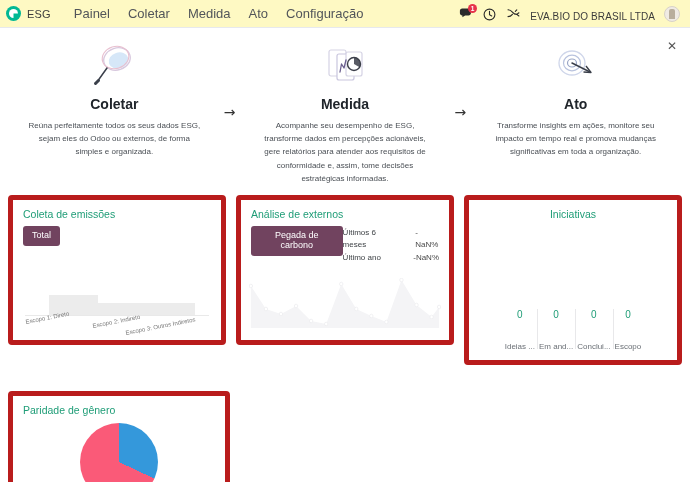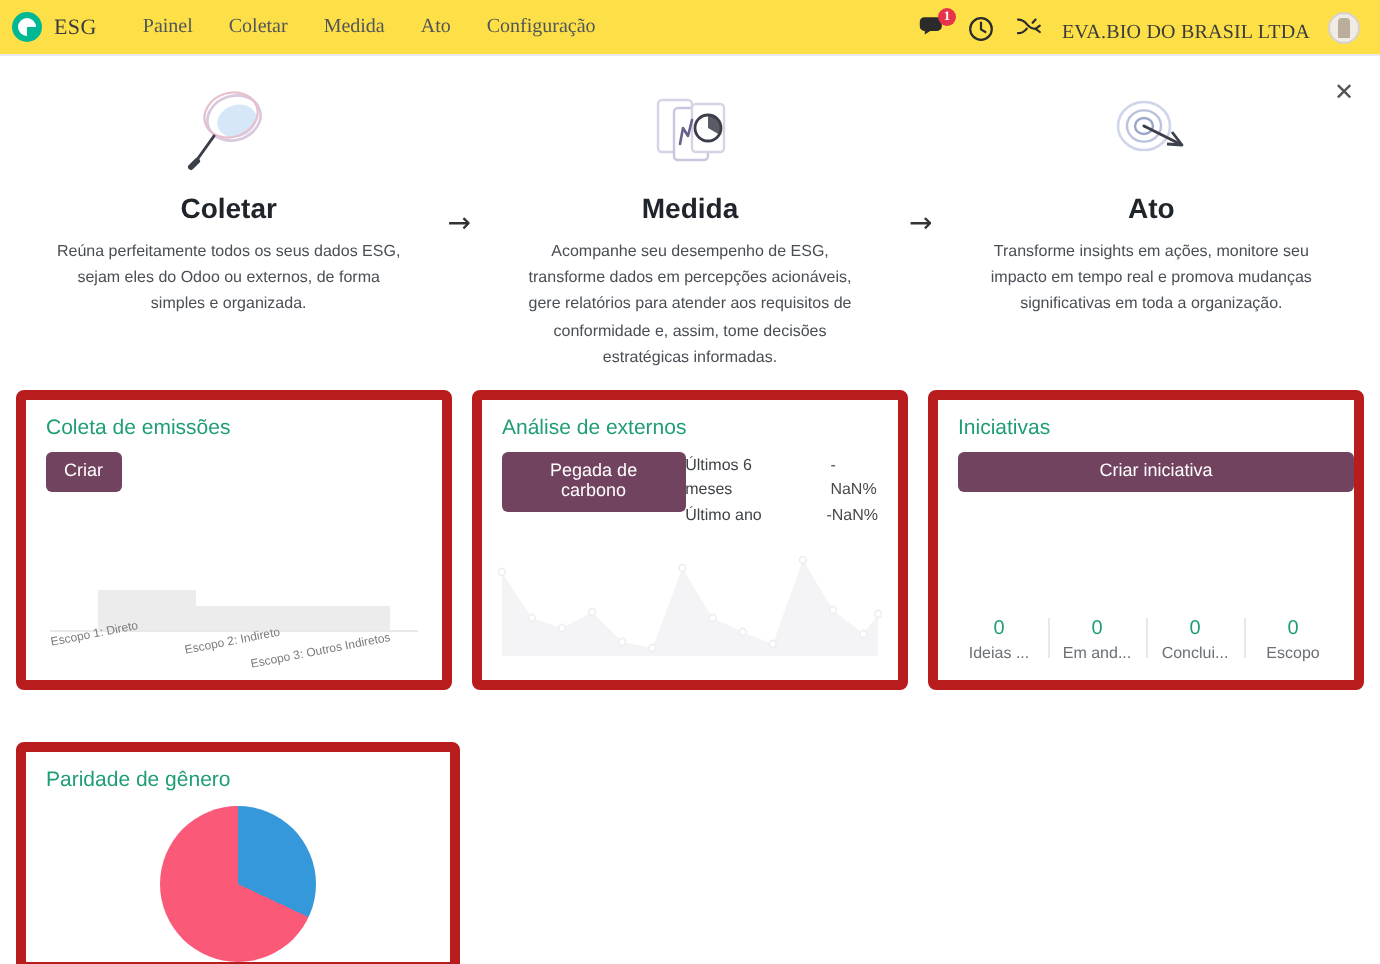--- a/index.html
+++ b/index.html
@@ -8,27 +8,26 @@
     width: 690px; height: 482px;
     overflow: hidden;
     background: #ffffff;
     font-family: "Liberation Sans", sans-serif;
     -webkit-font-smoothing: antialiased;
   }
 
   
   .navbar {
     height: 28px;
-    background: #fde047;
+    background: #fef9c3;
     border-bottom: 1px solid #e7e9ed;
     display: flex;
     align-items: center;
     padding: 0 8px 0 6px;
     position: relative;
-    font-family: Liberation Serif, serif;
   }
   .brand {
     display: flex;
     align-items: center;
     gap: 6px;
     margin-right: 14px;
   }
   .brand-logo {
     width: 15px; height: 15px;
     border-radius: 50%;
@@ -49,21 +48,21 @@
     font-size: 11px;
     color: #3c3c3c;
     letter-spacing: .2px;
   }
   .menu {
     display: flex;
     align-items: center;
     gap: 0px;
   }
   .menu-item {
-    font-size: 10px;
+    font-size: 13px;
     color: #52555a;
     padding: 4px 9px;
     cursor: pointer;
     white-space: nowrap;
   }
 
   .nav-right {
     margin-left: auto;
     display: flex;
     align-items: flex-end;
@@ -259,21 +258,21 @@
     line-height: 1.55;
   }
   .carbon-stat-val { color: #4a4a4a; }
   .area-chart {
     margin: 14px 8px 0 8px;
     height: 52px;
   }
   .area-chart svg { display: block; width: 100%; height: 52px; }
 
   
-  .initiatives-card { height: 150px; display: flex; flex-direction: column; }
+  .initiatives-card { height: 170px; display: flex; flex-direction: column; align-items: center; }
   .init-stats {
     margin-top: auto;
     display: flex;
     padding: 0 6px 9px 6px;
   }
   .init-stat {
     flex: 1 1 0;
     text-align: center;
     position: relative;
     padding: 0 2px;
@@ -289,20 +288,21 @@
     font-size: 10px;
     color: #1f9d77;
     line-height: 1.5;
   }
   .init-lbl {
     font-size: 8px;
     color: #6b7076;
     white-space: nowrap;
     overflow: hidden;
     text-overflow: ellipsis;
+    margin-top: 20px;
   }
 
   
   .gender-card { height: 115px; margin-top: 16px; }
   .pie-wrap {
     display: flex;
     justify-content: center;
     align-items: center;
     height: 92px;
     margin-top: -4px;
@@ -410,21 +410,21 @@
 
   </div>
 </div>
 
 <div class="cards-area">
 
   <div class="card-row">
 
     <div class="card emissions-card">
       <div class="card-title">Coleta de emissões</div>
-      <button class="btn">Criar</button>
+      <button class="btn">Total</button>
       <div class="bar-chart">
         <div class="bar" style="height:20px"></div>
         <div class="bar" style="height:12px"></div>
         <div class="bar" style="height:12px"></div>
       </div>
       <div class="bar-labels">
         <span class="bar-label" style="left:0px; top:3px;">Escopo 1: Direto</span>
         <span class="bar-label" style="left:67px; top:7px;">Escopo 2: Indireto</span>
         <span class="bar-label" style="left:100px; top:14px;">Escopo 3: Outros Indiretos</span>
       </div>
@@ -463,21 +463,20 @@
             <circle cx="178" cy="27" r="1.8"></circle>
             <circle cx="194" cy="39" r="1.8"></circle>
             <circle cx="202" cy="29" r="1.8"></circle>
           </g>
         </svg>
       </div>
     </div>
 
     <div class="card initiatives-card">
       <div class="card-title">Iniciativas</div>
-      <button class="btn">Criar iniciativa</button>
       <div class="init-stats">
         <div class="init-stat">
           <div class="init-num">0</div>
           <div class="init-lbl">Ideias ...</div>
         </div>
         <div class="init-stat">
           <div class="init-num">0</div>
           <div class="init-lbl">Em and...</div>
         </div>
         <div class="init-stat">

